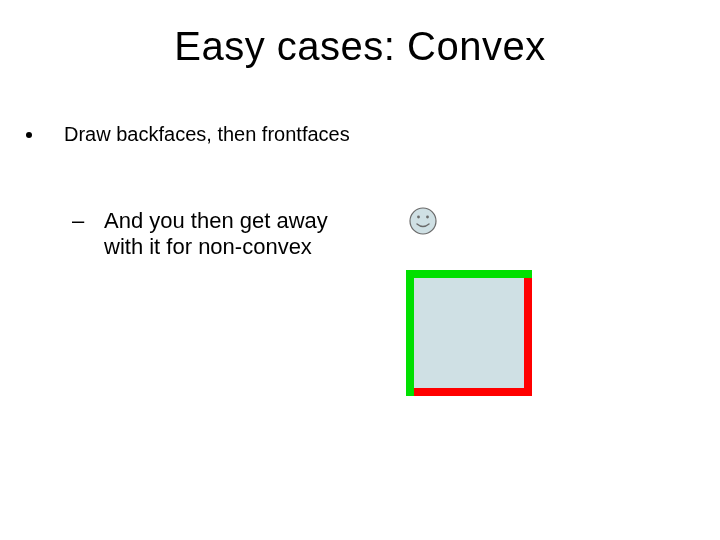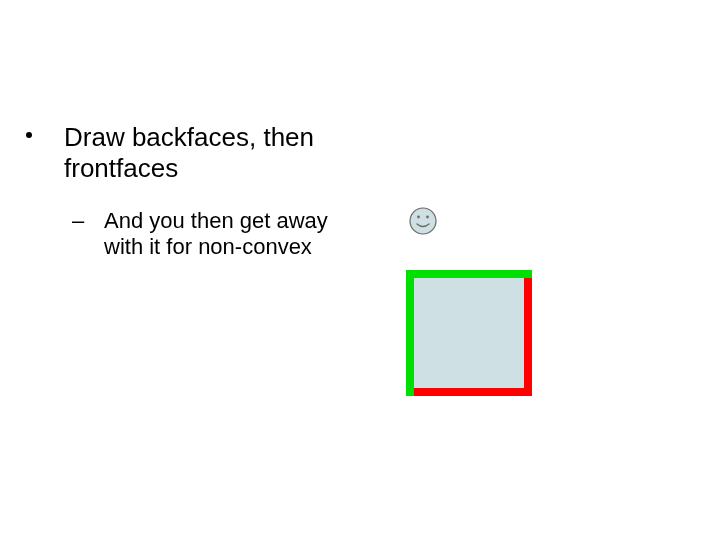--- a/index.html
+++ b/index.html
@@ -26,21 +26,21 @@
     text-align: center;
     font-size: 40px;
     font-weight: 400;
     letter-spacing: 0.5px;
   }
   .bullet-row {
     position: absolute;
     left: 44px;
     top: 122px;
     width: 340px;
-    font-size: 26px;
+    font-size: 20px;
     line-height: 1.2;
   }
   .bullet-dot {
     position: absolute;
     left: -18px;
     top: 10px;
     width: 6px;
     height: 6px;
     background: #000;
     border-radius: 50%;
@@ -107,20 +107,21 @@
     width: 110px;
     height: 110px;
     background: #cfe0e4;
   }
 </style>
 </head>
 <body>
 
 <div class="slide">
 
+  <div class="title">Easy cases: Convex</div>
 
   <div class="bullet-row">
     <span class="bullet-dot"></span>
     <div class="bullet-text">Draw backfaces, then frontfaces</div>
   </div>
 
   <div class="sub-row">
     <span class="dash">–</span>
     <div class="sub-text">And you then get away with it for non-convex</div>
   </div>

